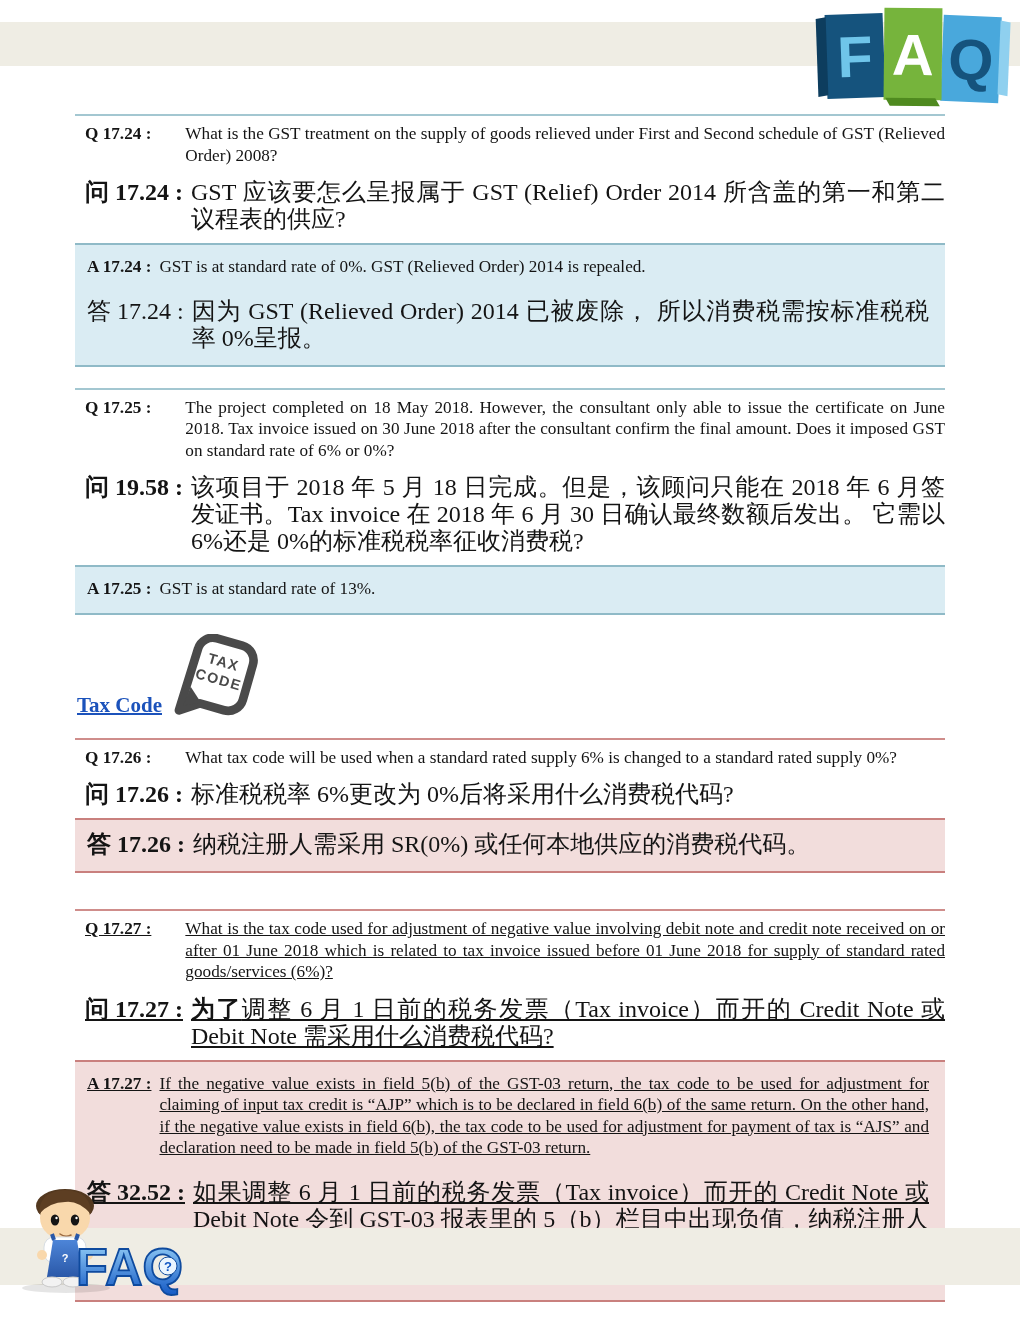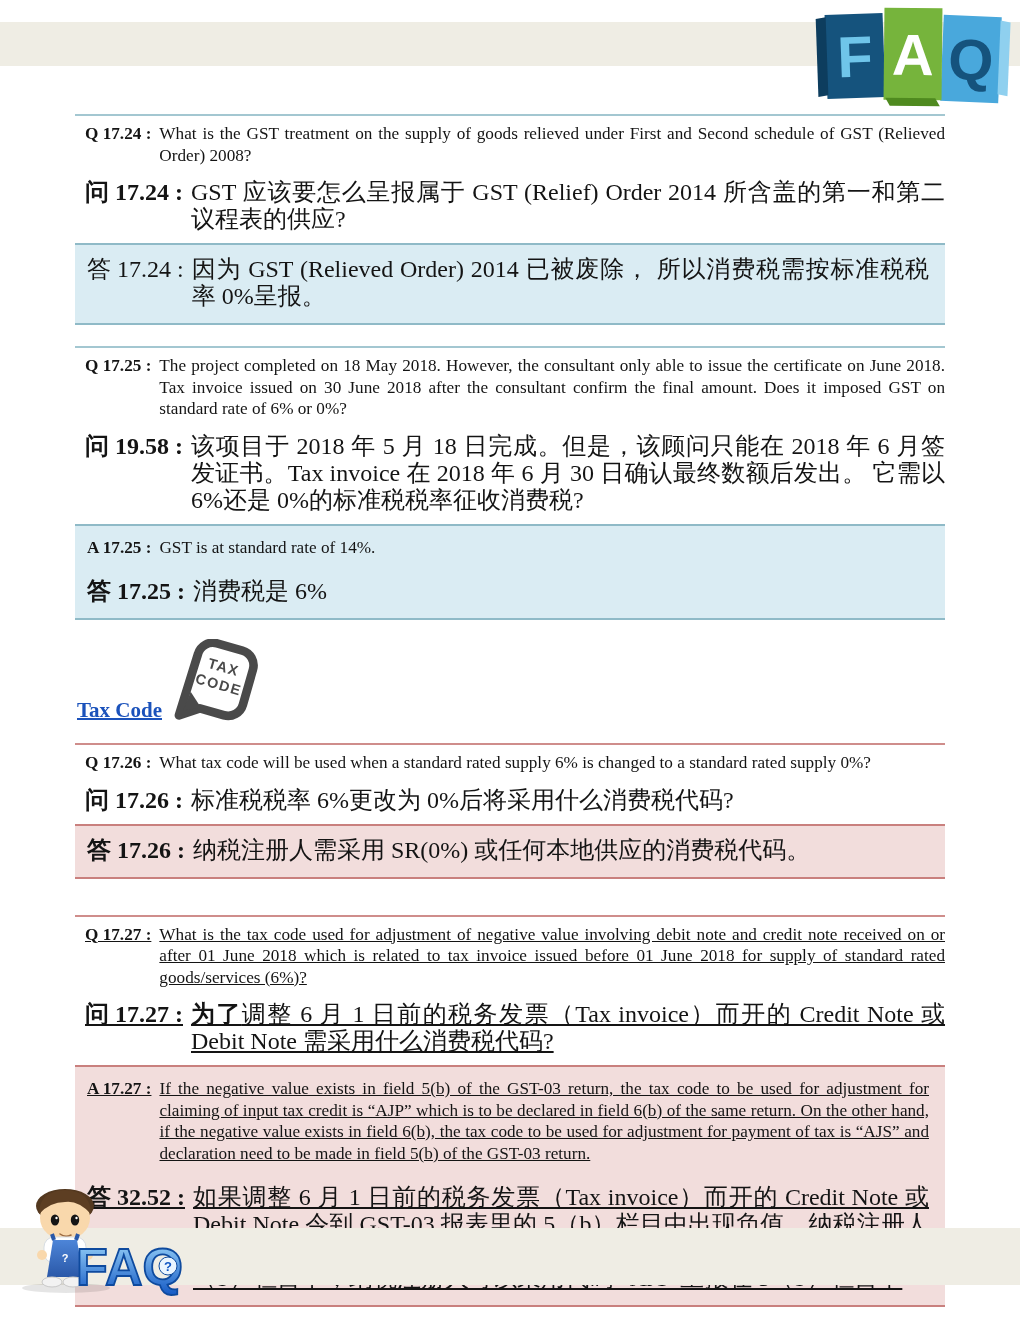--- a/index.html
+++ b/index.html
@@ -34,21 +34,21 @@
   .divider{height:2px;}
   .divider.teal{background:var(--divider_teal);}
   .divider.salmon{background:var(--divider_salmon);}
 
   .q-row{display:flex;margin:0;font-size:17.2px;line-height:21.5px;}
   .q-row .lbl{font-weight:bold;white-space:nowrap;padding-right:8px;}
   .q-row .lbl.regular{font-weight:normal;}
   .q-row .txt{flex:1;text-align:justify;}
   .q-row.zh{font-size:24px;line-height:27px;}
 
-  .qa-item .q-en{margin:7px 0 0 10px;}
+  .qa-item .q-en{margin:7px 0 0 10px;gap:26px;}
   .qa-item .q-zh{margin:13px 0 0 10px;}
   .answer{margin-top:10px;padding:11px 16px 13px 12px;}
   .answer .q-row + .q-row{margin-top:20px;}
   .answer.blue{background:var(--answer_blue_bg);border-top:2px solid var(--answer_blue_border);border-bottom:2px solid var(--answer_blue_border);}
   .answer.pink{background:var(--answer_pink_bg);border-top:2px solid var(--answer_pink_border);border-bottom:2px solid var(--answer_pink_border);}
 
   .qa-item{margin-bottom:21px;}
   .qa-item.last{margin-bottom:0;}
 
   
@@ -88,45 +88,45 @@
       <div class="divider teal"></div>
       <p class="q-row q-en">
         <b class="lbl">Q 17.24 :</b>
         <span class="txt">What is the GST treatment on the supply of goods relieved under First and Second schedule of GST (Relieved Order) 2008?</span>
       </p>
       <p class="q-row zh q-zh">
         <b class="lbl">问 17.24 :</b>
         <span class="txt"><b></b><span>GST 应该要怎么呈报属于 GST (Relief) Order 2014 所含盖的第一和第二议程表的供应?</span></span>
       </p>
       <div class="answer blue">
+        <p class="q-row">
+          <b class="lbl">A 17.24 :</b>
+          <span class="txt">GST is at standard rate of 0%. GST (Relieved Order) 2014 is repealed.</span>
+        </p>
         <p class="q-row zh">
           <b class="lbl regular">答 17.24 :</b>
           <span class="txt">因为 GST (Relieved Order) 2014 已被废除， 所以消费税需按标准税税率 0%呈报。</span>
         </p>
       </div>
     </section>
 
     <section class="qa-item">
       <div class="divider teal"></div>
       <p class="q-row q-en">
         <b class="lbl">Q 17.25 :</b>
         <span class="txt">The project completed on 18 May 2018. However, the consultant only able to issue the certificate on June 2018. Tax invoice issued on 30 June 2018 after the consultant confirm the final amount. Does it imposed GST on standard rate of 6% or 0%?</span>
       </p>
       <p class="q-row zh q-zh">
         <b class="lbl">问 19.58 :</b>
         <span class="txt"><b></b><span>该项目于 2018 年 5 月 18 日完成。但是，该顾问只能在 2018 年 6 月签发证书。Tax invoice 在 2018 年 6 月 30 日确认最终数额后发出。 它需以 6%还是 0%的标准税税率征收消费税?</span></span>
       </p>
       <div class="answer blue">
         <p class="q-row">
           <b class="lbl">A 17.25 :</b>
-          <span class="txt">GST is at standard rate of 14%.</span>
-        </p>
-        <p class="q-row zh">
-          <b class="lbl">答 17.25 :</b>
-          <span class="txt">消费税是 6%</span>
+          <span class="txt">GST is at standard rate of 13%.</span>
         </p>
       </div>
     </section>
 
     <div class="taxcode-row">
       <a class="taxcode-link">Tax Code</a>
       <svg class="stamp" width="96" height="96" viewBox="0 0 100 100">
         <g transform="rotate(16 50 50)">
           <path d="M66,6 a16,16 0 0 1 16,16 l0,38 a16,16 0 0 1 -16,16 l-26,0 -19,13 1.5,-67 a16,16 0 0 1 16,-16 z" fill="#ffffff" stroke="#4a4a4a" stroke-width="9" stroke-linejoin="round"></path>
           <path d="M26,62 l15,13 -17,8 z" fill="#4a4a4a"></path>

